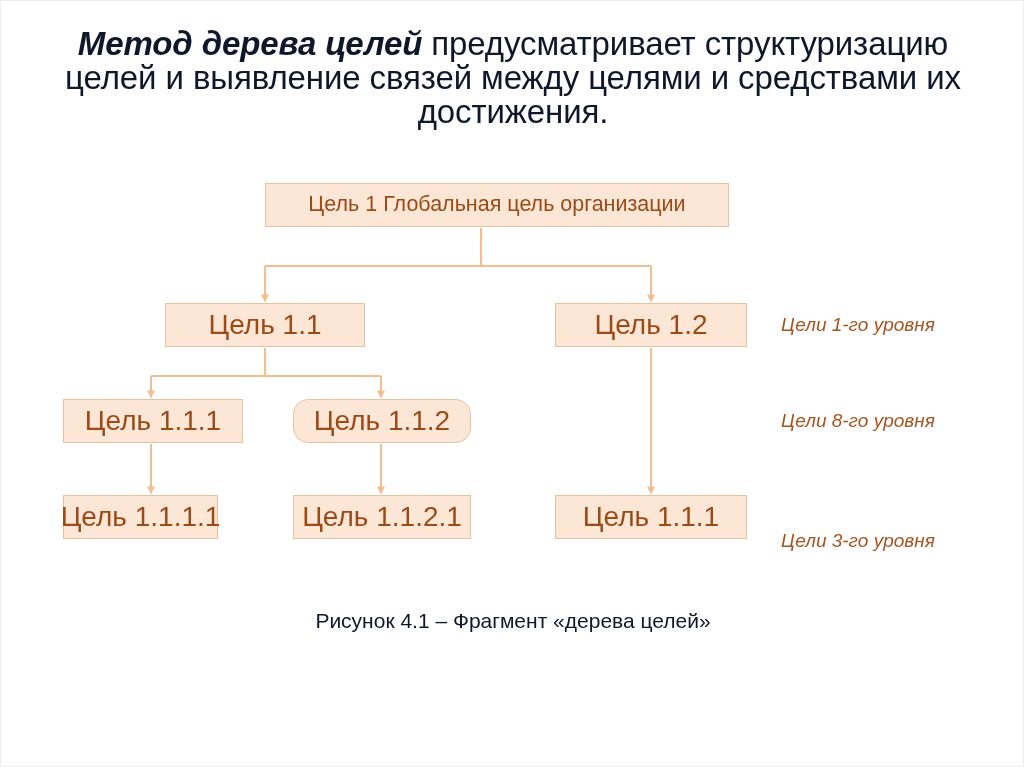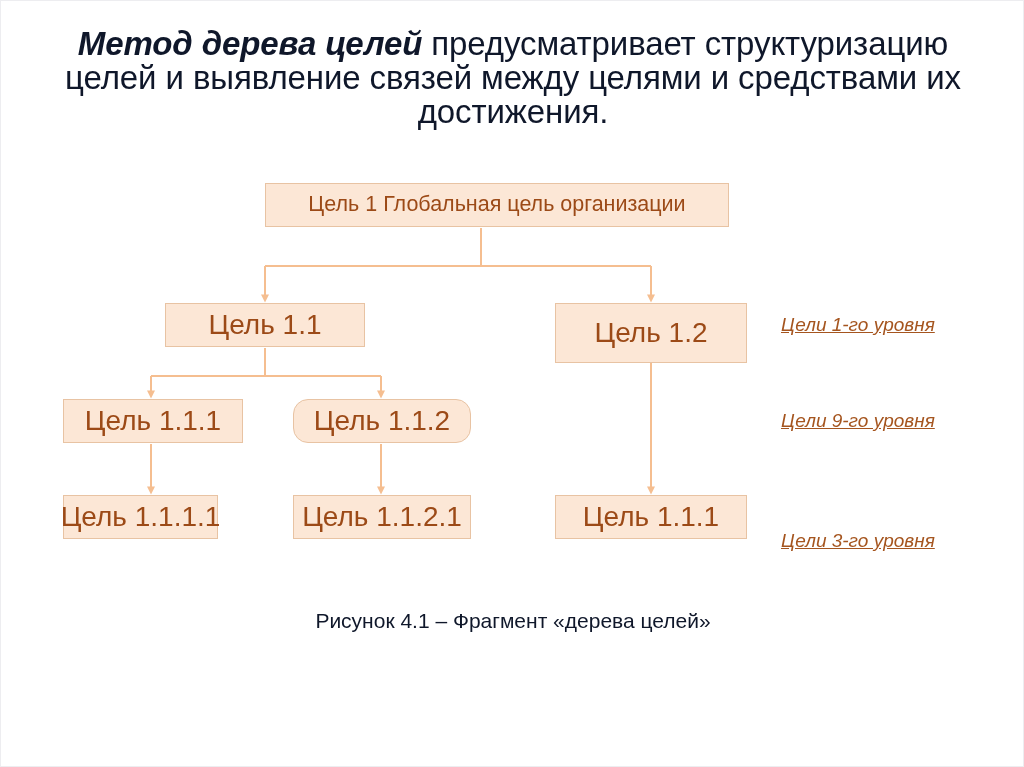--- a/index.html
+++ b/index.html
@@ -63,35 +63,34 @@
     font-size: 28px;
     line-height: 1;
     display: flex;
     align-items: center;
     justify-content: center;
     white-space: nowrap;
   }
 
   #node-root   { left: 248px; top: 182px; width: 464px; height: 44px; font-size: 21.5px; margin-left: 16px; }
   #node-1-1    { left: 164px; top: 302px; width: 200px; height: 44px; }
-  #node-1-2    { left: 554px; top: 302px; width: 192px; height: 60px; }
+  #node-1-2    { left: 554px; top: 302px; width: 192px; height: 44px; }
   #node-1-1-1  { left:  62px; top: 398px; width: 180px; height: 44px; }
   #node-1-1-2  { left: 292px; top: 398px; width: 178px; height: 44px; border-radius: 15px; }
   #node-1-1-1-1{ left:  62px; top: 494px; width: 155px; height: 44px; }
   #node-1-1-2-1{ left: 292px; top: 494px; width: 178px; height: 44px; text-align: right; }
   #node-1-2-1  { left: 554px; top: 494px; width: 192px; height: 44px; }
 
   
   .level-label {
     position: absolute;
     font-style: italic;
     font-size: 19px;
     color: #A5551F;
     white-space: nowrap;
-    text-decoration: underline;
   }
   #level-label-1 { left: 780px; top: 313px; }
   #level-label-2 { left: 780px; top: 409px; }
   #level-label-3 { left: 780px; top: 505px; margin-top: 24px; }
 
   
   #caption {
     position: absolute;
     left: 0;
     top: 608px;
@@ -143,19 +142,19 @@
     <div class="node" id="node-root">Цель 1 Глобальная цель организации</div>
     <div class="node" id="node-1-1">Цель 1.1</div>
     <div class="node" id="node-1-2">Цель 1.2</div>
     <div class="node" id="node-1-1-1">Цель 1.1.1</div>
     <div class="node" id="node-1-1-2">Цель 1.1.2</div>
     <div class="node" id="node-1-1-1-1">Цель 1.1.1.1</div>
     <div class="node" id="node-1-1-2-1">Цель 1.1.2.1</div>
     <div class="node" id="node-1-2-1">Цель 1.1.1</div>
 
     <div class="level-label" id="level-label-1">Цели 1-го уровня</div>
-    <div class="level-label" id="level-label-2">Цели 9-го уровня</div>
+    <div class="level-label" id="level-label-2">Цели 8-го уровня</div>
     <div class="level-label" id="level-label-3">Цели 3-го уровня</div>
   </div>
 
   <div id="caption">Рисунок 4.1 – Фрагмент «дерева целей»</div>
 
 </div>
 
 </body></html>

